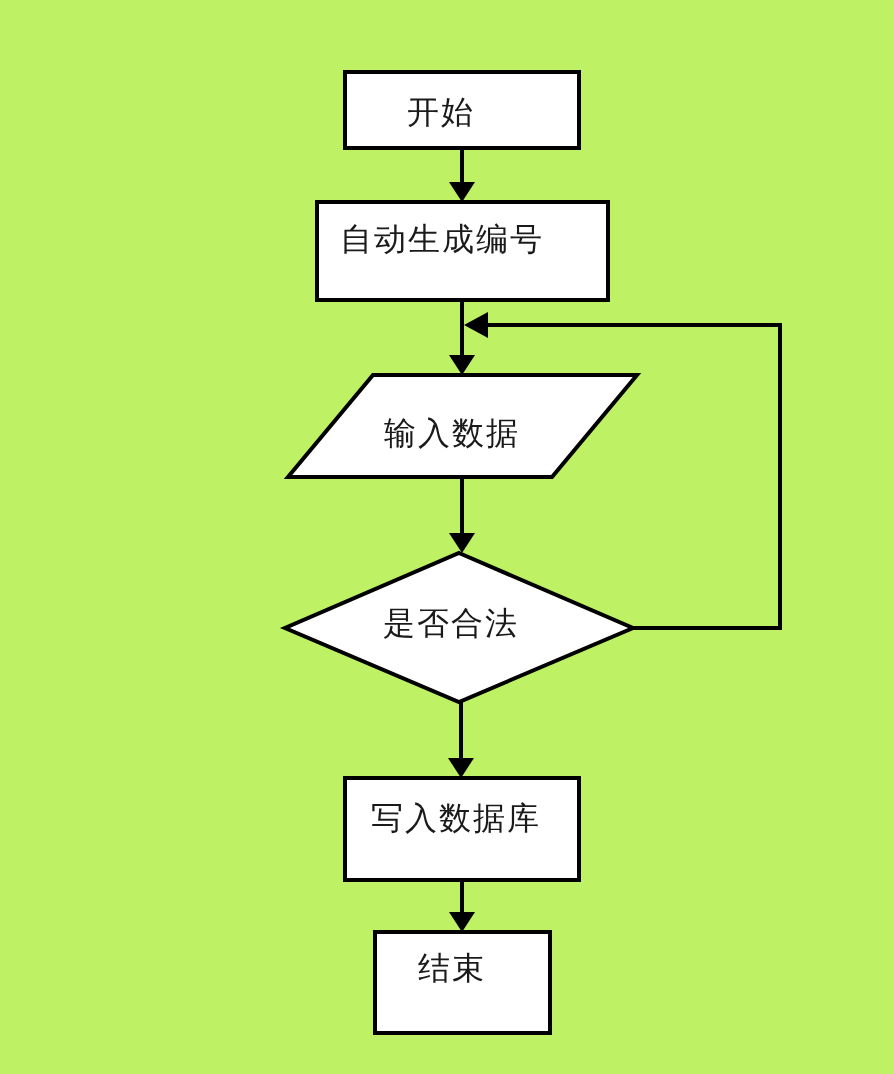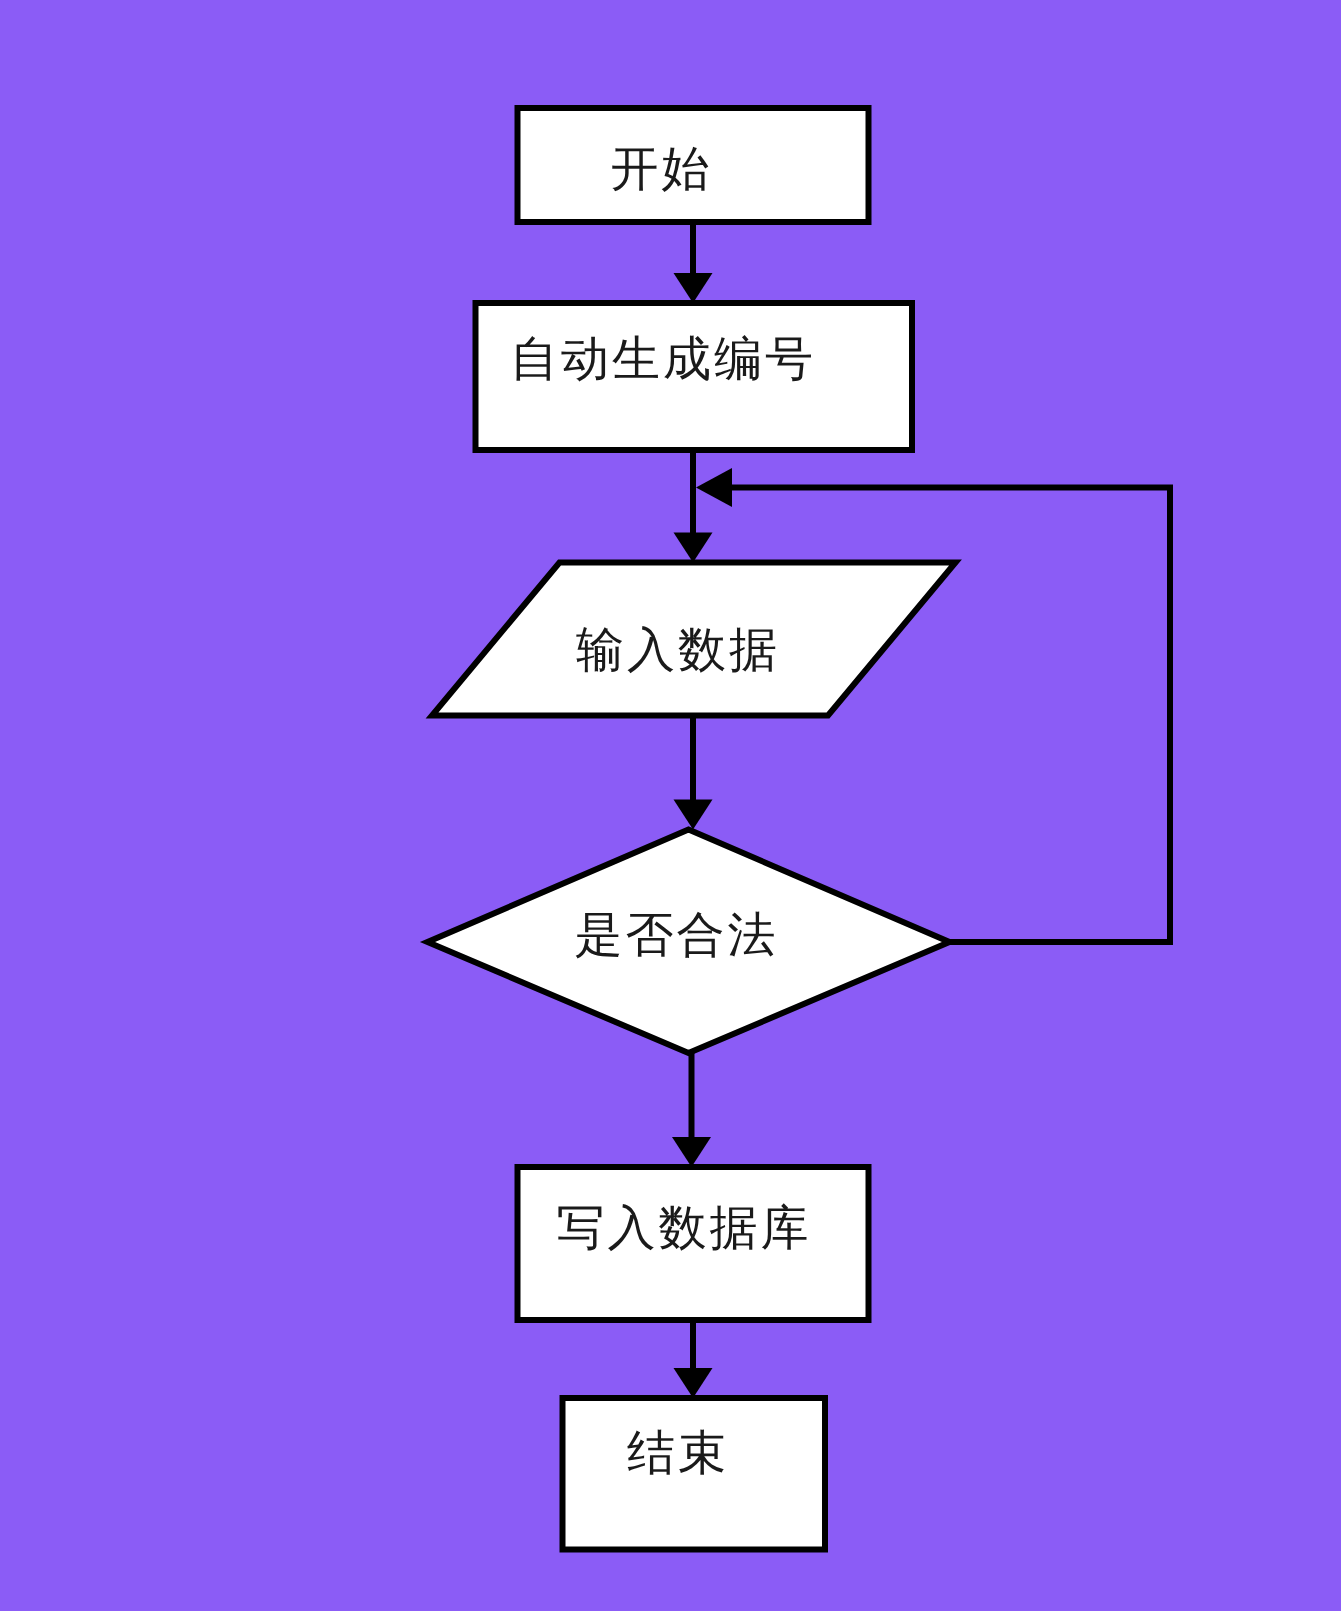--- a/index.html
+++ b/index.html
@@ -7,21 +7,21 @@
     padding: 0;
     width: 894px;
     height: 1074px;
     background: #ffffff;
     overflow: hidden;
   }
   .canvas-wrap {
     position: relative;
     width: 894px;
     height: 1074px;
-    background: #8b5cf6;
+    background: #bef264;
   }
   svg {
     display: block;
   }
   .edge-line {
     stroke: #000000;
     stroke-width: 4;
     fill: none;
   }
   .arrow-head {

